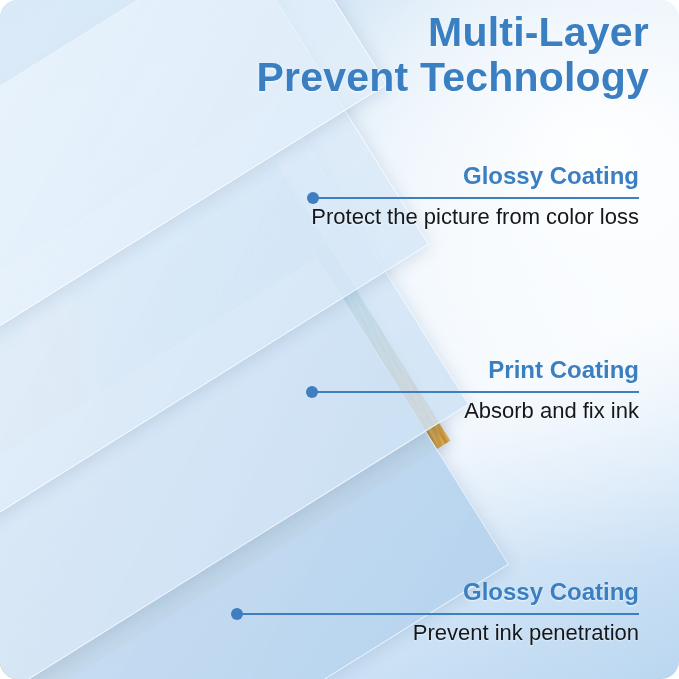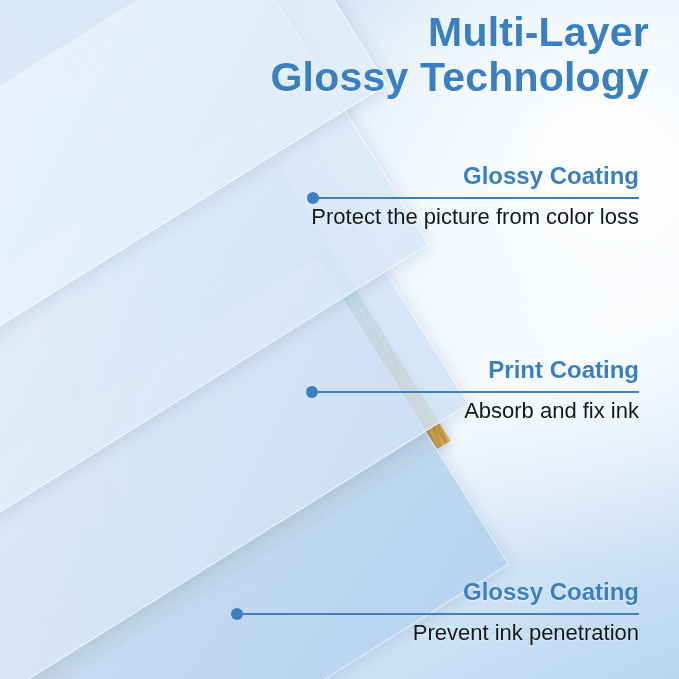--- a/index.html
+++ b/index.html
@@ -5,20 +5,21 @@
   html,body{margin:0;padding:0;}
   body{
     width:679px;height:679px;overflow:hidden;
     font-family:"Liberation Sans", sans-serif;
   }
   #stage{
     position:relative;width:679px;height:679px;overflow:hidden;
     background:
       radial-gradient(120% 100% at 88% 22%, rgba(255,255,255,0.98) 0%, rgba(255,255,255,0.70) 26%, rgba(255,255,255,0.0) 62%),
       linear-gradient(156deg, #a4c9e9 0%, #bcd9f1 26%, #dfeefb 48%, #eff6fd 62%, #cfe3f6 82%, #bad7f0 100%);
+    border-radius: 18px;
   }
 
   
   .photo-stack{position:absolute;left:-210px;top:150px;width:760px;height:640px;}
 
   .sheet{
     position:absolute;
     transform-origin:50% 50%;
     transform:rotate(-32deg);
   }
@@ -138,21 +139,21 @@
     <div class="sheet photo-town"></div>
     <div class="sheet photo-rock"></div>
     <div class="sheet coat coat-3"></div>
     <div class="sheet coat coat-2"></div>
     <div class="sheet coat coat-1"></div>
     <div class="sheet coat coat-0"></div>
   </div>
 
   <div class="title">
     <span class="l1">Multi-Layer</span>
-    <span class="l2">Glossy Technology</span>
+    <span class="l2">Prevent Technology</span>
   </div>
 
   <div class="callout" id="c1">
     <div class="head">Glossy Coating</div>
     <div class="rule">
       <span class="dot"></span>
       <span class="line"></span>
     </div>
     <div class="sub">Protect the picture from color loss</div>
   </div>

